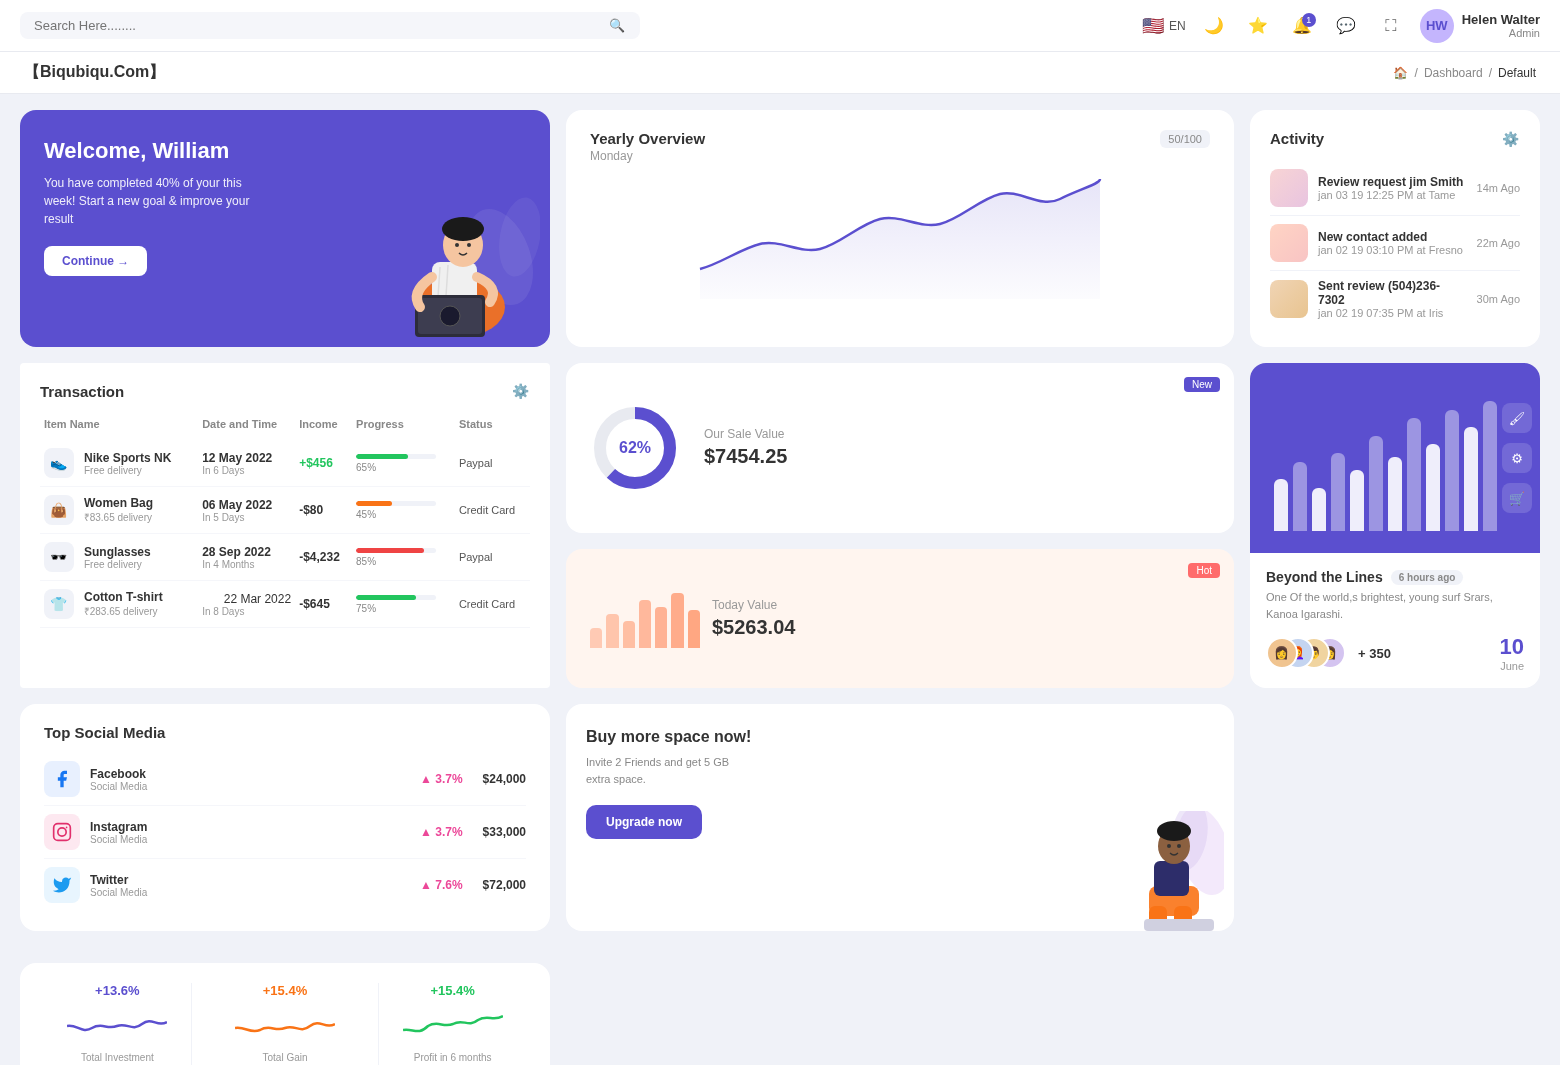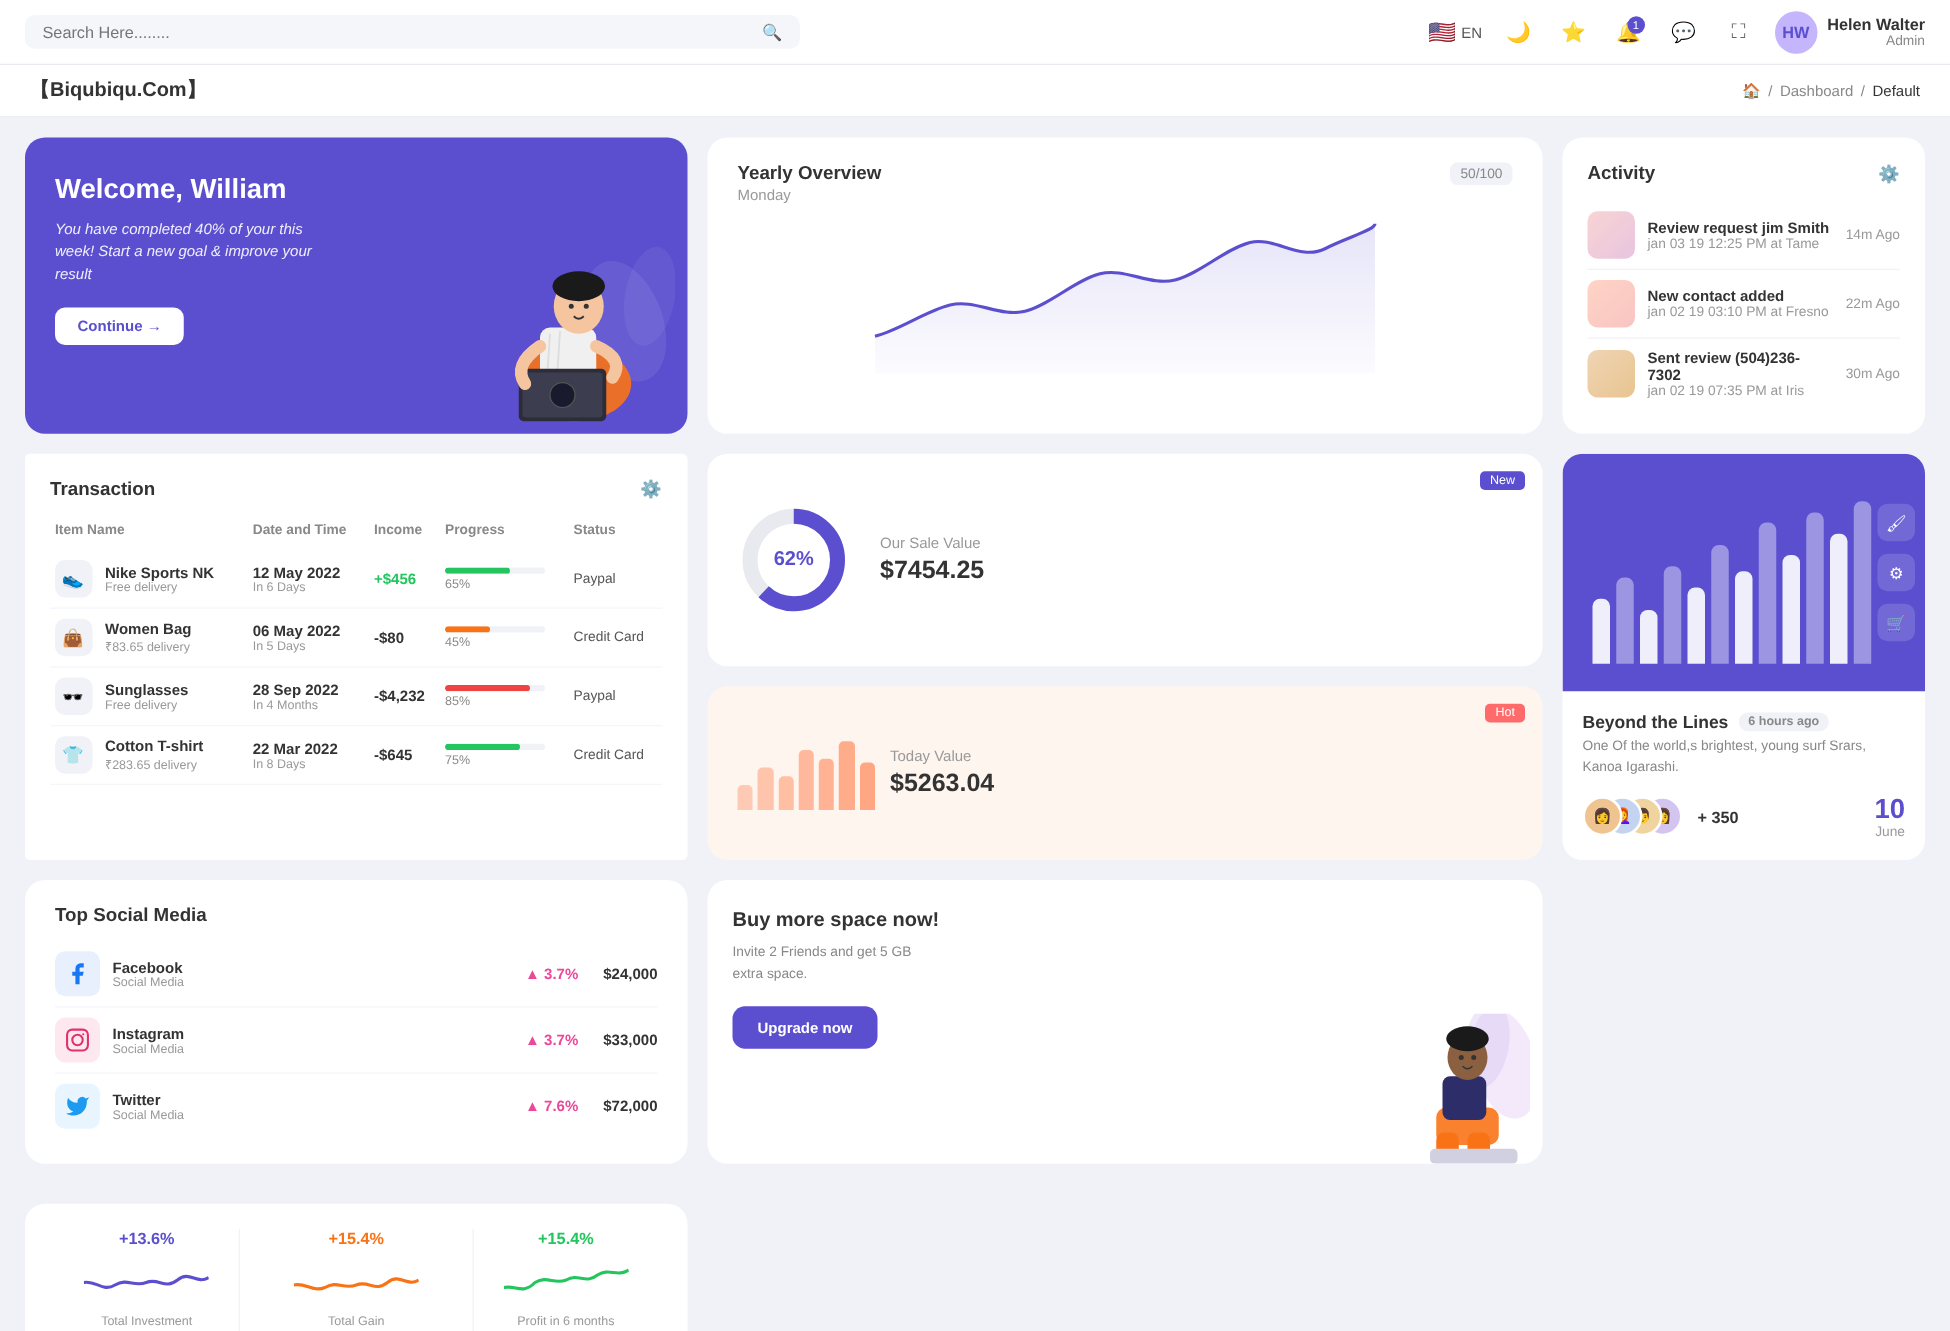--- a/index.html
+++ b/index.html
@@ -99,21 +99,21 @@
     .welcome-card {
       background: #5b4fcf;
       border-radius: 16px;
       padding: 28px 24px;
       color: #fff;
       position: relative;
       overflow: hidden;
       min-height: 190px;
     }
     .welcome-card h2 { font-size: 22px; font-weight: 700; margin-bottom: 10px; }
-    .welcome-card p { font-size: 12px; opacity: 0.9; line-height: 1.5; margin-bottom: 18px; max-width: 220px; font-style: italic; }
+    .welcome-card p { font-size: 12px; opacity: 0.9; line-height: 1.5; margin-bottom: 18px; max-width: 220px; }
     .continue-btn {
       background: #fff;
       color: #5b4fcf;
       border: none;
       padding: 8px 18px;
       border-radius: 8px;
       font-size: 12px;
       font-weight: 600;
       cursor: pointer;
       display: inline-flex;
@@ -549,21 +549,21 @@
       <td>
               <div class="item-cell">
                 <div class="item-icon">👕</div>
                 <div>
                   <div class="item-name">Cotton T-shirt</div>
                   <div class="item-sub">₹283.65 delivery</div>
                 </div>
               </div>
             </td>
       <td>
-              <div style="font-size:12px;font-weight:700;">22 Mar 2022</div>
+              <div style="font-size:12px;font-weight:400;text-align:right;">22 Mar 2022</div>
               <div style="font-size:10px;color:#999;">In 8 Days</div>
             </td>
       <td class="income-neg">-$645</td>
       <td>
         <div class="progress-bar-wrap">
           <div class="progress-bar">
                   <div class="progress-fill" style="width:75%;background:#22c55e;"></div>
                 </div>
           <div class="progress-pct">75%</div>
         </div>

